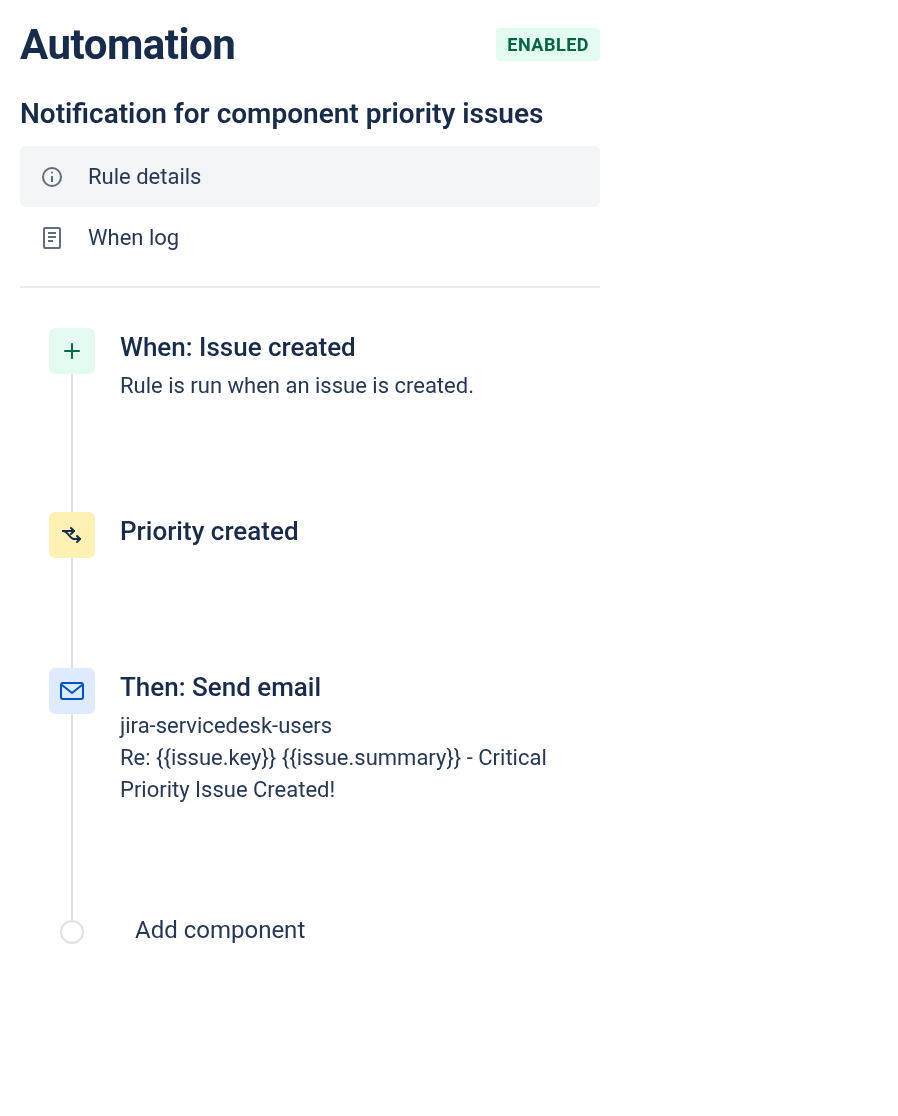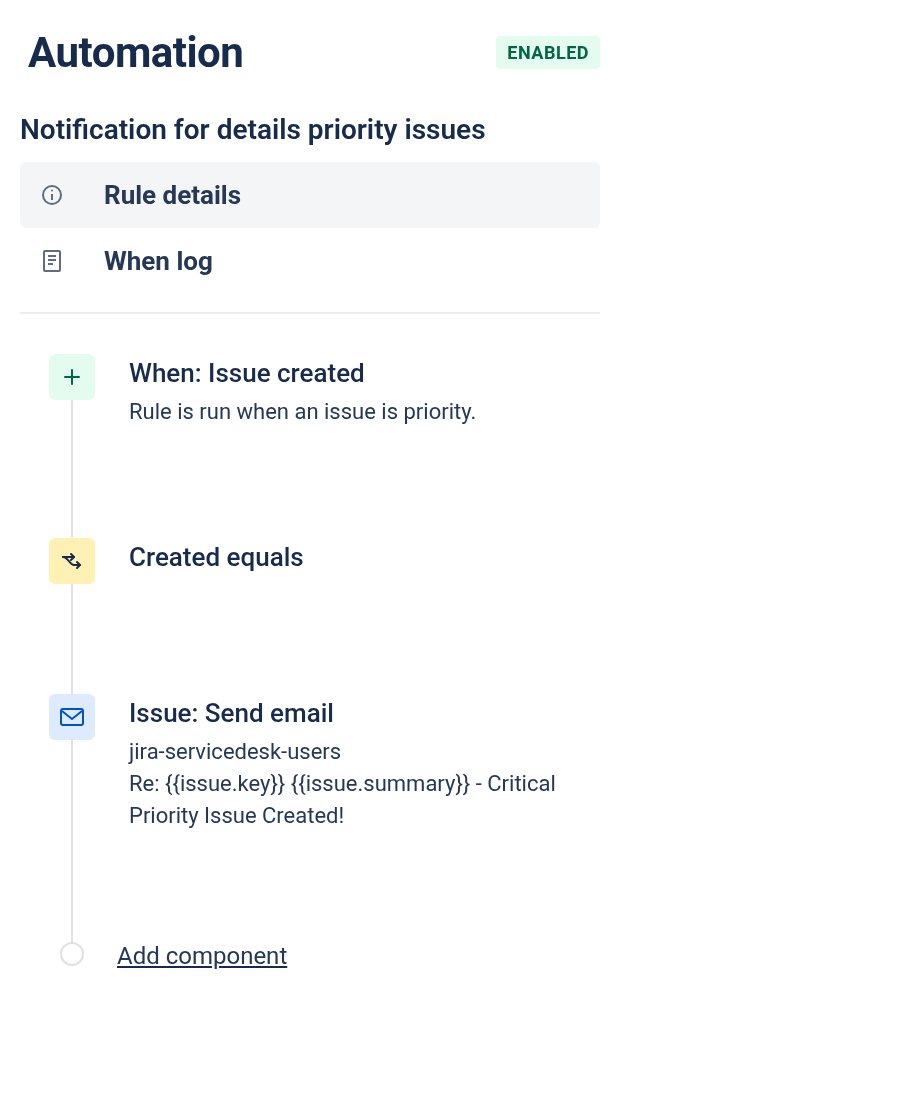--- a/index.html
+++ b/index.html
@@ -38,21 +38,21 @@
     display: flex;
     align-items: center;
     justify-content: space-between;
     margin-bottom: 28px;
   }
 
   .page-title {
     font-size: 42px;
     font-weight: 700;
     letter-spacing: -0.5px;
-    margin: 8px;
+    margin: 0;
     color: var(--text-dark);
   }
 
   .status-pill {
     background: var(--enabled-bg);
     color: var(--enabled-fg);
     font-weight: 700;
     font-size: 18px;
     letter-spacing: 0.5px;
     padding: 6px 11px;
@@ -62,27 +62,26 @@
   .rule-name {
     font-size: 28px;
     font-weight: 600;
     margin: 0 0 16px 0;
     color: var(--text-dark);
   }
 
   .nav-item {
     display: flex;
     align-items: center;
-    gap: 40px;
+    gap: 24px;
     padding: 18px 20px;
     border-radius: 6px;
-    font-size: 26px;
+    font-size: 22px;
     color: var(--text-med);
     cursor: pointer;
-    font-weight: bold;
   }
   .nav-item.selected {
     background: var(--nav-selected-bg);
   }
   .nav-icon {
     width: 24px;
     height: 24px;
     display: inline-flex;
     align-items: center;
     justify-content: center;
@@ -108,21 +107,21 @@
     bottom: 22px;
     width: 2px;
     background: var(--connector);
     transform: translateX(-50%);
     z-index: 0;
   }
 
   .step {
     display: flex;
     align-items: flex-start;
-    gap: 34px;
+    gap: 25px;
     position: relative;
     z-index: 1;
     margin-bottom: 110px;
   }
   .step:last-child { margin-bottom: 0; }
 
   .step-badge {
     width: 46px;
     height: 46px;
     border-radius: 6px;
@@ -146,25 +145,24 @@
   }
   .step-desc {
     font-size: 22px;
     color: var(--text-med);
     line-height: 1.45;
     white-space: pre-line;
   }
 
   .add-step {
     display: flex;
-    align-items: flex-start;
-    gap: 22px;
+    align-items: flex-end;
+    gap: 40px;
     position: relative;
     z-index: 1;
-    text-decoration: underline;
   }
   .add-dot-wrap {
     width: 46px;
     display: flex;
     justify-content: center;
     margin-left: 19px;
     flex-shrink: 0;
   }
   .add-dot {
     width: 24px;
@@ -183,21 +181,21 @@
 </head>
 <body>
 
 <div class="panel">
 
   <div class="header-row">
     <h1 class="page-title">Automation</h1>
     <span class="status-pill">ENABLED</span>
   </div>
 
-  <h2 class="rule-name">Notification for details priority issues</h2>
+  <h2 class="rule-name">Notification for component priority issues</h2>
 
   <div class="nav-item selected">
     <span class="nav-icon">
       <svg width="24" height="24" viewBox="0 0 24 24" fill="none" stroke="currentColor" stroke-width="2">
         <circle cx="12" cy="12" r="9"></circle>
         <line x1="12" y1="11" x2="12" y2="17"></line>
         <circle cx="12" cy="7.5" r="1" fill="currentColor" stroke="none"></circle>
       </svg>
     </span>
     <span>Rule details</span>
@@ -222,48 +220,48 @@
 
     <div class="step">
       <div class="step-badge badge-green">
         <svg width="20" height="20" viewBox="0 0 20 20" fill="none" stroke="currentColor" stroke-width="2" stroke-linecap="round">
           <line x1="10" y1="3" x2="10" y2="17"></line>
           <line x1="3" y1="10" x2="17" y2="10"></line>
         </svg>
       </div>
       <div class="step-body">
         <div class="step-title">When: Issue created</div>
-        <div class="step-desc">Rule is run when an issue is priority.</div>
+        <div class="step-desc">Rule is run when an issue is created.</div>
       </div>
     </div>
 
     <div class="step">
       <div class="step-badge badge-yellow">
         <svg width="24" height="20" viewBox="0 0 24 20" fill="none" stroke="currentColor" stroke-width="2" stroke-linecap="round" stroke-linejoin="round">
           <path d="M3 6 C8 6 10 6 14 6"></path>
           <polyline points="11 3 14 6 11 9"></polyline>
           <path d="M3 6 C8 6 10 14 14 14"></path>
           <polyline points="17 11 20 14 17 17"></polyline>
           <line x1="14" y1="14" x2="20" y2="14"></line>
         </svg>
       </div>
       <div class="step-body">
-        <div class="step-title">Created equals</div>
+        <div class="step-title">Priority created</div>
       </div>
     </div>
 
     <div class="step">
       <div class="step-badge badge-blue">
         <svg width="26" height="20" viewBox="0 0 26 20" fill="none" stroke="currentColor" stroke-width="2" stroke-linejoin="round">
           <rect x="2" y="2" width="22" height="16" rx="2"></rect>
           <polyline points="3 4 13 12 23 4"></polyline>
         </svg>
       </div>
       <div class="step-body">
-        <div class="step-title">Issue: Send email</div>
+        <div class="step-title">Then: Send email</div>
         <div class="step-desc">jira-servicedesk-users
 Re: {{issue.key}} {{issue.summary}} - Critical Priority Issue Created!</div>
       </div>
     </div>
 
     <div class="add-step">
       <div class="add-dot-wrap">
         <div class="add-dot"></div>
       </div>
       <span class="add-label">Add component</span>

